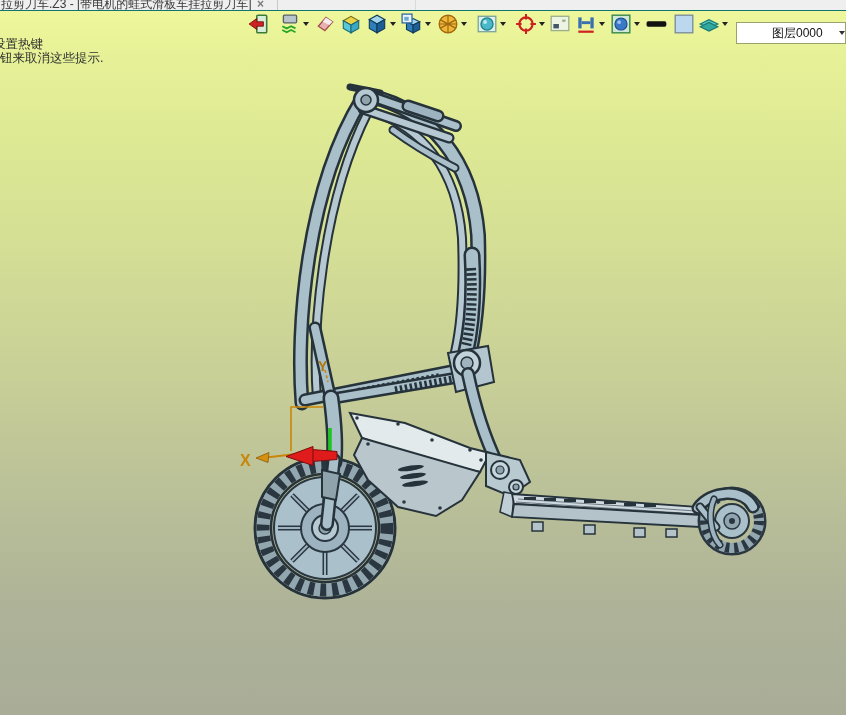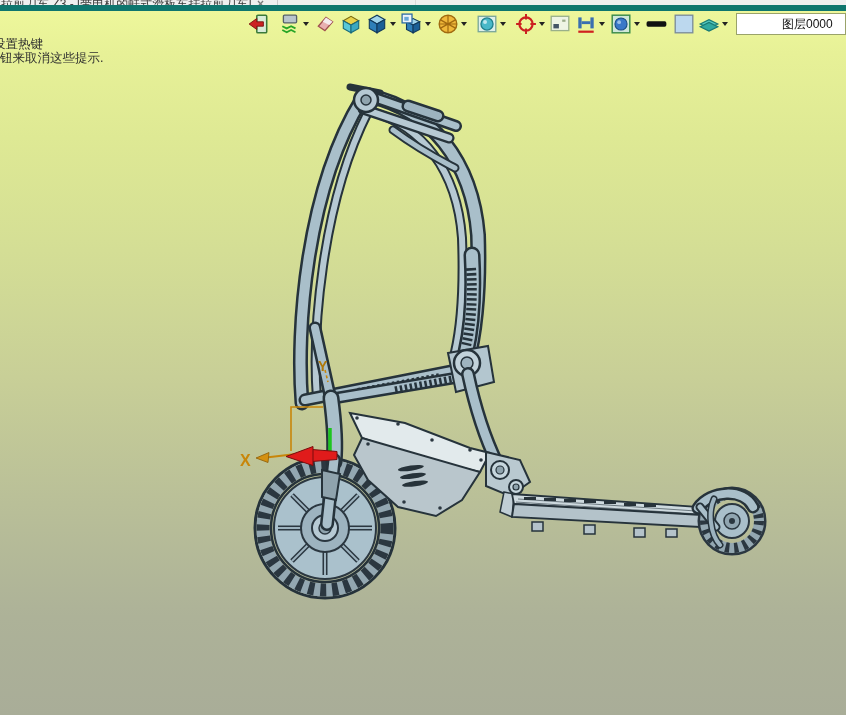--- a/index.html
+++ b/index.html
@@ -2,21 +2,21 @@
 <html><head>
 <meta charset="utf-8">
 <style>
   * { margin:0; padding:0; box-sizing:border-box; }
   html,body { width:846px; height:715px; overflow:hidden; }
   body { font-family:"Liberation Sans","DejaVu Sans",sans-serif; position:relative; }
   .screen { position:absolute; inset:0; width:846px; height:715px; overflow:hidden; }
 
   
   .tabbar { position:absolute; left:0; top:0; width:846px; height:11px;
-            background:#efefef; border-bottom:6px solid #0f766e; overflow:hidden; z-index:30; }
+            background:#efefef; border-bottom:1px solid #0f766e; overflow:hidden; z-index:30; }
   .tabtitle { position:absolute; left:1px; top:-4px; font-size:12px; color:#3a3a3a; white-space:nowrap; }
   .tabclose { position:absolute; left:257px; top:-3px; font-size:12px; color:#7a7a7a; font-weight:bold; }
   .tabsep1 { position:absolute; left:277px; top:0; width:1px; height:11px; background:#c9c9c9; }
   .tabsep2 { position:absolute; left:415px; top:0; width:1px; height:11px; background:#d9d9d9; }
 
   
   .viewport { position:absolute; left:0; top:11px; width:846px; height:704px;
     background:linear-gradient(180deg,#eef79b 0%,#e7f197 6%,#dee994 18%,#d4de95 34%,
                #c8cf97 52%,#b9bf98 70%,#adb298 86%,#a9ad98 100%); }
   .modelsvg { position:absolute; left:0; top:0; width:846px; height:715px; z-index:5; pointer-events:none; }
@@ -26,22 +26,22 @@
   .hintline1 { margin-left:-7px; }
 
   
   .tbtn { position:absolute; top:12px; height:24px; display:flex; align-items:center; z-index:25; cursor:default; }
   .tbtn svg { display:block; }
   .caret { width:9px; height:24px; display:flex; align-items:center; justify-content:center; }
   .caret::after { content:""; border-left:3.5px solid transparent; border-right:3.5px solid transparent;
                   border-top:4px solid #222; display:block; }
 
   
-  .layercombo { position:absolute; left:736px; top:13px; width:110px; height:22px; background:#ffffff;
-                border:1px solid #9aa36a; display:flex; align-items:center; gap:16px; padding-left:13px; z-index:25; }
+  .layercombo { position:absolute; left:736px; top:22px; width:110px; height:22px; background:#ffffff;
+                border:1px solid #9aa36a; display:flex; align-items:center; gap:16px; padding-left:3px; z-index:25; }
   .layername { font-size:12px; color:#111; white-space:nowrap; }
   .layercaret { margin-left:auto; margin-right:3px; }
   .layercaret::after { content:""; border-left:3.5px solid transparent; border-right:3.5px solid transparent;
                        border-top:4px solid #333; display:block; }
 </style>
 </head>
 <body>
 
 <div class="screen">
 

